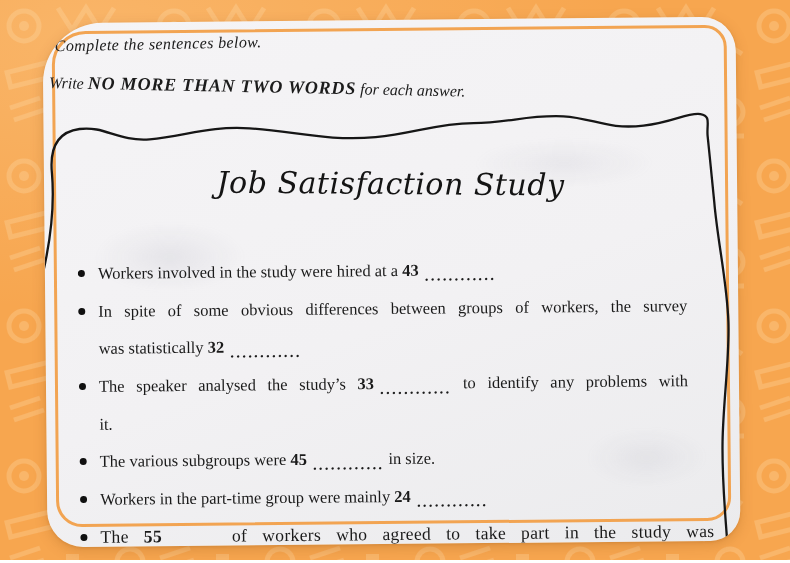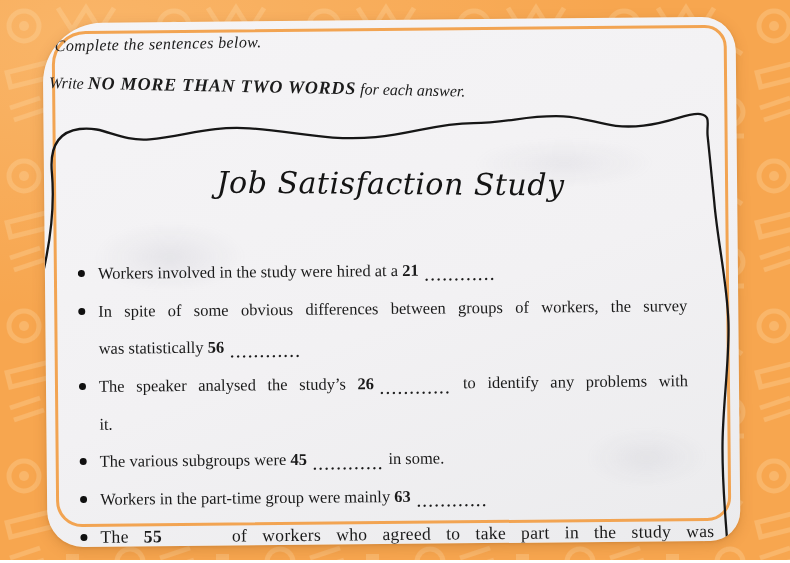--- a/index.html
+++ b/index.html
@@ -135,43 +135,43 @@
                C 684 340, 677 385, 676 425
                C 675 465, 678 495, 680 530" fill="none" stroke="#161616" stroke-width="2.3" stroke-linecap="round" stroke-linejoin="round"></path>
     </svg>
 
     <div class="ws-title">Job Satisfaction Study</div>
 
     <div class="items">
 
       <div class="item">
         <span class="bullet"></span>
-        <div class="line"><span>Workers involved in the study were hired at a </span><span class="num">21</span><span class="dots">............</span></div>
+        <div class="line"><span>Workers involved in the study were hired at a </span><span class="num">43</span><span class="dots">............</span></div>
       </div>
 
       <div class="item">
         <span class="bullet"></span>
         <div class="line full"><span>In spite of some obvious differences between groups of workers, the survey</span></div>
-        <div class="line"><span>was statistically </span><span class="num">56</span><span class="dots">............</span></div>
+        <div class="line"><span>was statistically </span><span class="num">32</span><span class="dots">............</span></div>
       </div>
 
       <div class="item">
         <span class="bullet"></span>
-        <div class="line full"><span>The speaker analysed the study’s </span><span class="num">26</span><span class="dots">............</span><span> to identify any problems with</span></div>
+        <div class="line full"><span>The speaker analysed the study’s </span><span class="num">33</span><span class="dots">............</span><span> to identify any problems with</span></div>
         <div class="line"><span>it.</span></div>
       </div>
 
       <div class="item">
         <span class="bullet"></span>
-        <div class="line"><span>The various subgroups were </span><span class="num">45</span><span class="dots">............</span><span> in some.</span></div>
+        <div class="line"><span>The various subgroups were </span><span class="num">45</span><span class="dots">............</span><span> in size.</span></div>
       </div>
 
       <div class="item">
         <span class="bullet"></span>
-        <div class="line"><span>Workers in the part-time group were mainly </span><span class="num">63</span><span class="dots">............</span></div>
+        <div class="line"><span>Workers in the part-time group were mainly </span><span class="num">24</span><span class="dots">............</span></div>
       </div>
 
       <div class="item">
         <span class="bullet"></span>
         <div class="line last"><span>The </span><span class="num">55</span><span class="gap36"></span><span>of workers who agreed to take part in the study was</span></div>
       </div>
 
     </div>
   </div>
 </div>

